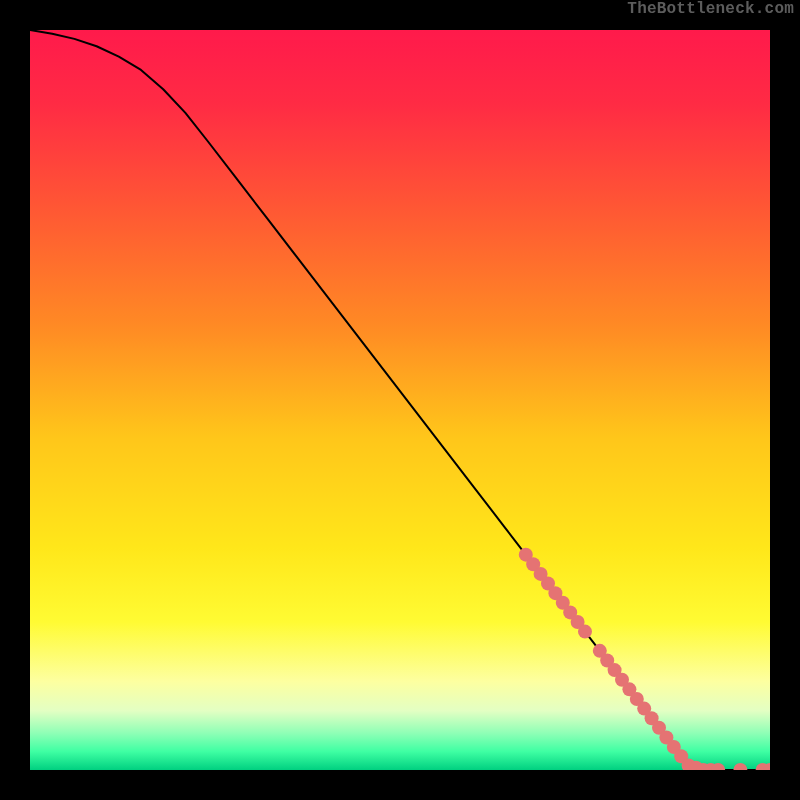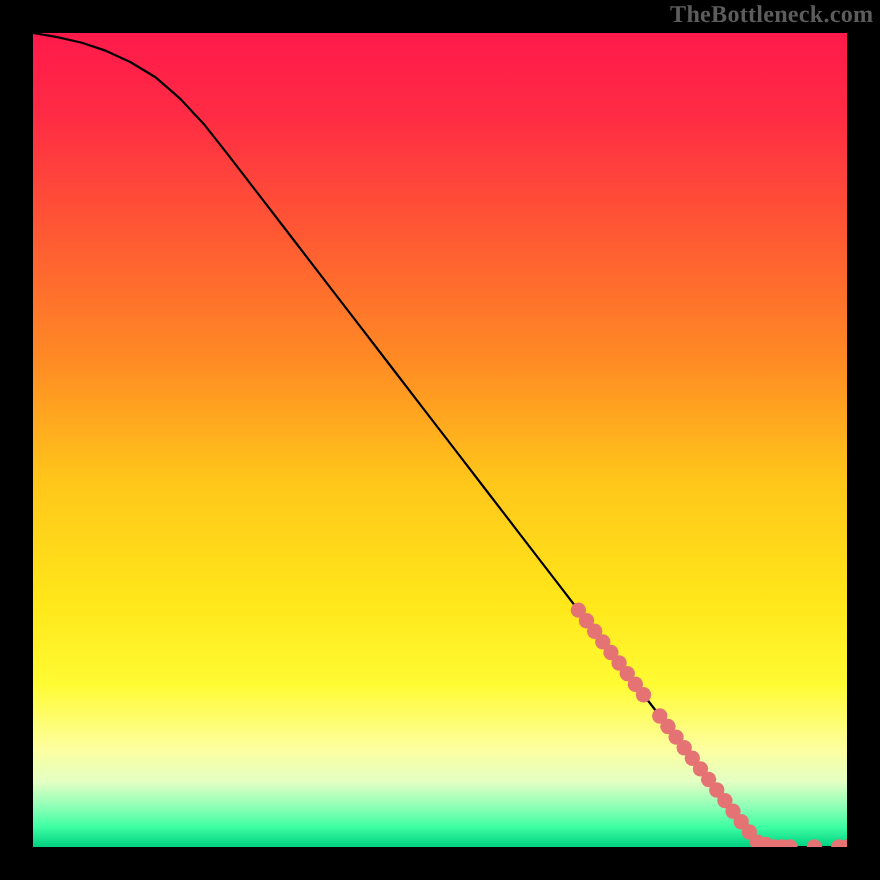--- a/index.html
+++ b/index.html
@@ -14,22 +14,22 @@
     width: 800px;
     height: 800px;
     background: #000;
     position: relative;
   }
   .watermark {
     position: absolute;
     top: 0;
     right: 6px;
     color: #5c5c5c;
-    font-family: Liberation Serif, serif;
-    font-size: 22px;
+    font-family: Liberation Mono, monospace;
+    font-size: 16px;
     font-weight: 600;
     letter-spacing: 0.2px;
     user-select: none;
   }
   .plot-frame {
     position: absolute;
     left: 30px;
     top: 30px;
     width: 740px;
     height: 740px;

